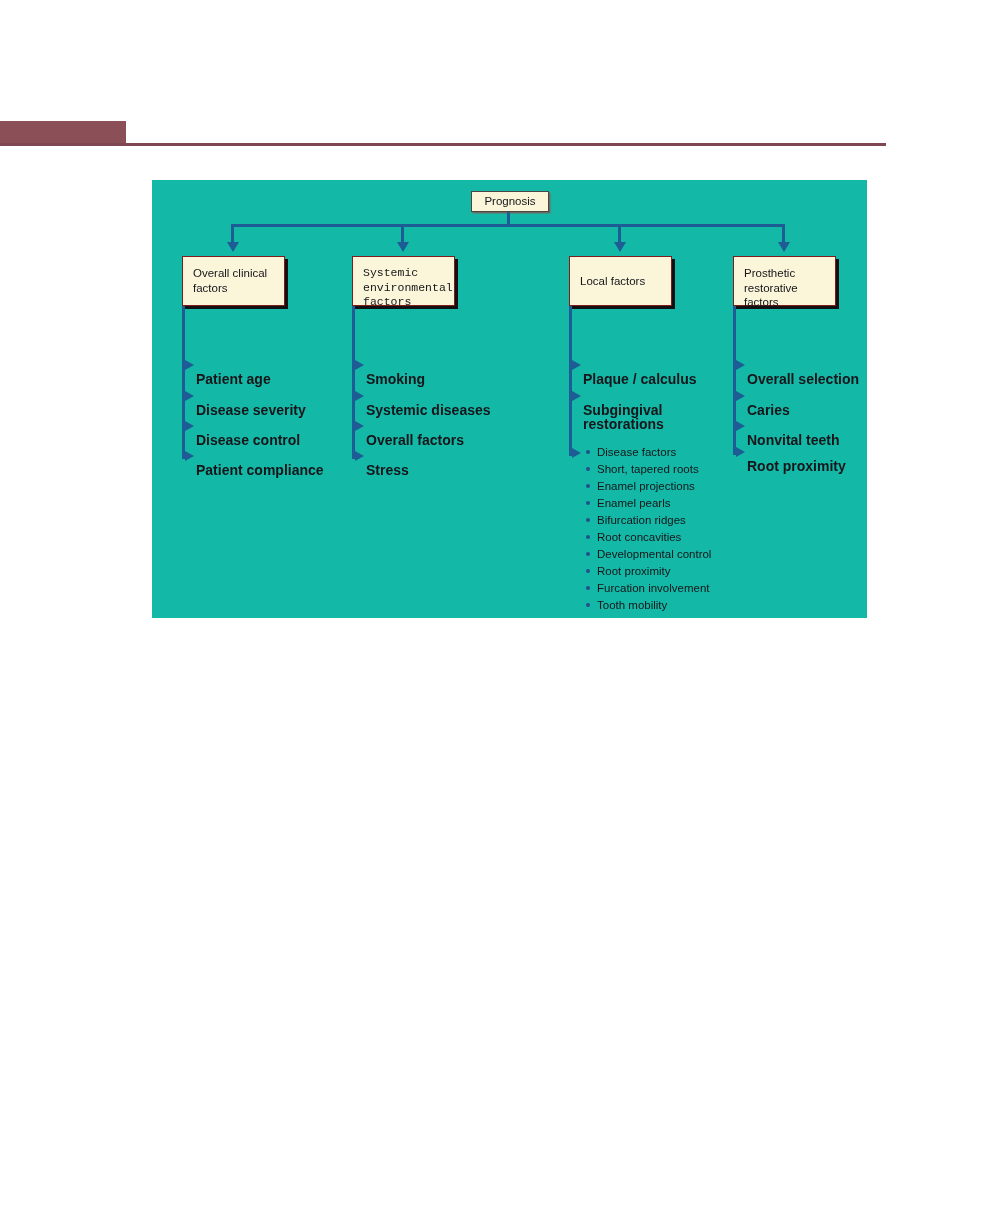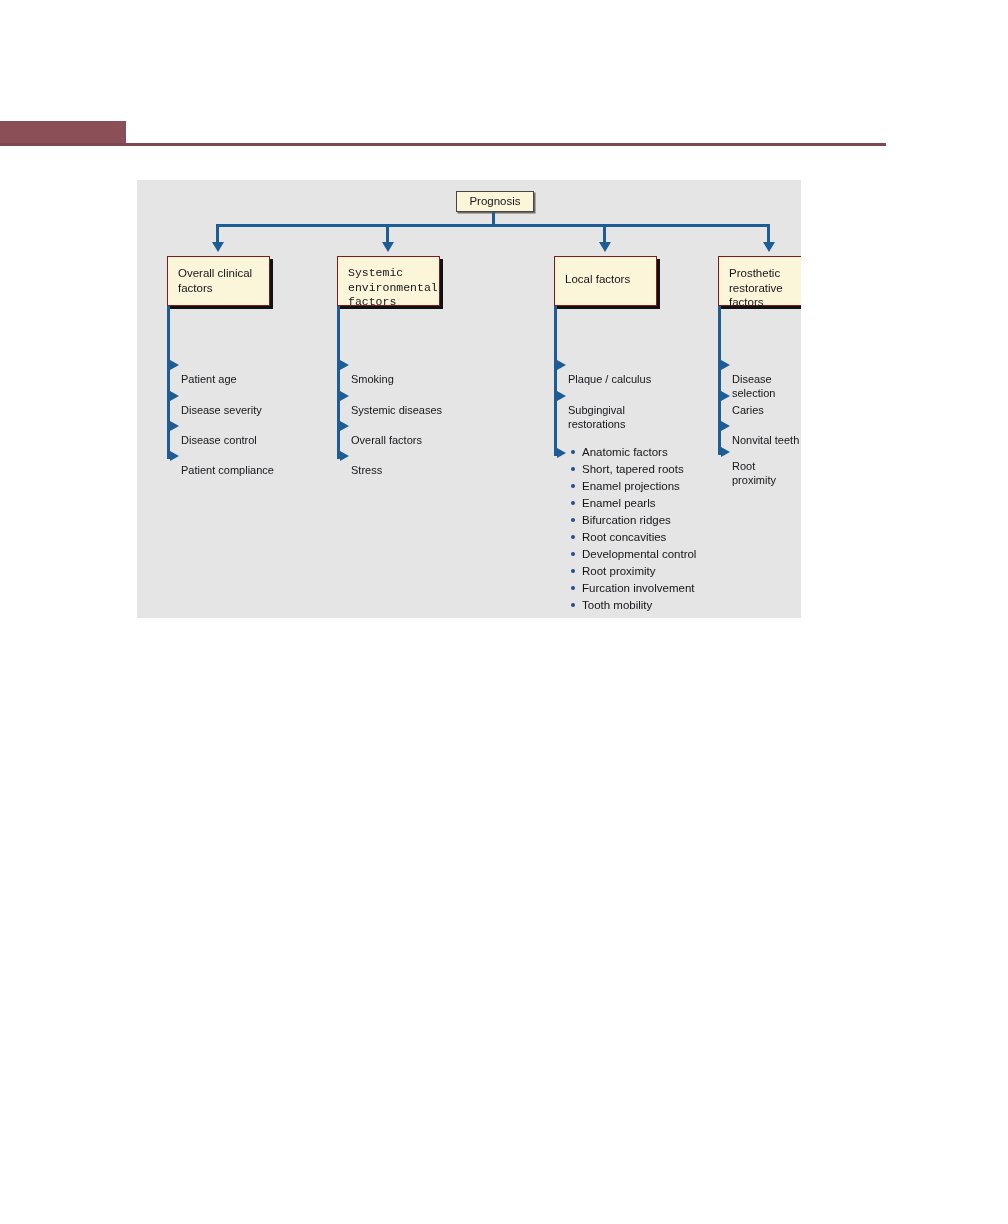--- a/index.html
+++ b/index.html
@@ -36,25 +36,25 @@
     left: 0;
     top: 22px;
     width: 886px;
     height: 3px;
     background: #7e4752;
   }
 
   
   #diagram-panel {
     position: absolute;
-    left: 137px;
+    left: 152px;
     top: 180px;
-    width: 664px;
+    width: 715px;
     height: 438px;
-    background: #e5e5e5;
+    background: #14b8a6;
     overflow: hidden;
   }
 
   
   .v-line, .h-line {
     position: absolute;
     background: #1d5c94;
   }
   .arrow-down {
     position: absolute;
@@ -106,30 +106,32 @@
   }
   .cat-box .cat-label {
     display: block;
     font-size: 11.5px;
     line-height: 14.5px;
     color: #15151a;
     padding: 9px 0 0 10px;
     white-space: pre-line;
   }
   .cat-box.centered .cat-label {
-    padding-top: 15px;
+    padding-top: 5px;
+    margin-top: 12px;
   }
 
   
   .leaf {
     position: absolute;
-    font-size: 11px;
+    font-size: 14px;
     line-height: 14.5px;
     color: #15151a;
     white-space: pre-line;
+    font-weight: bold;
   }
 
   
   .bullet-item {
     position: absolute;
     font-size: 11.5px;
     line-height: 14.5px;
     color: #15151a;
   }
   .bullet-dot {
@@ -255,21 +257,21 @@
   <div class="h-line" style="left:417px; top:214.5px; width:5px; height:3px;"></div>
   <div class="leaf" style="left:431px; top:208px;">
     <span>Subgingival
 restorations</span>
   </div>
 
   <div class="arrow-right" style="left:420px; top:268px;"></div>
 
   <div class="bullet-item" style="left:434px; top:265px;">
     <span class="bullet-dot"></span>
-    <span class="bullet-text">Anatomic factors</span>
+    <span class="bullet-text">Disease factors</span>
   </div>
   <div class="bullet-item" style="left:434px; top:282px;">
     <span class="bullet-dot"></span>
     <span class="bullet-text">Short, tapered roots</span>
   </div>
   <div class="bullet-item" style="left:434px; top:299px;">
     <span class="bullet-dot"></span>
     <span class="bullet-text">Enamel projections</span>
   </div>
   <div class="bullet-item" style="left:434px; top:316px;">
@@ -305,21 +307,21 @@
     <span class="cat-label">Prosthetic
 restorative
 factors</span>
   </div>
   <div class="v-line" style="left:581px; top:126px; width:3px; height:149px;"></div>
   <div class="h-line" style="left:581px; top:272px; width:7px; height:3px;"></div>
 
   <div class="arrow-right" style="left:584px; top:180px;"></div>
   <div class="h-line" style="left:581px; top:183.5px; width:5px; height:3px;"></div>
   <div class="leaf" style="left:595px; top:177px;">
-    <span>Disease selection</span>
+    <span>Overall selection</span>
   </div>
 
   <div class="arrow-right" style="left:584px; top:211px;"></div>
   <div class="h-line" style="left:581px; top:214.5px; width:5px; height:3px;"></div>
   <div class="leaf" style="left:595px; top:208px;">
     <span>Caries</span>
   </div>
 
   <div class="arrow-right" style="left:584px; top:241px;"></div>
   <div class="h-line" style="left:581px; top:244.5px; width:5px; height:3px;"></div>

